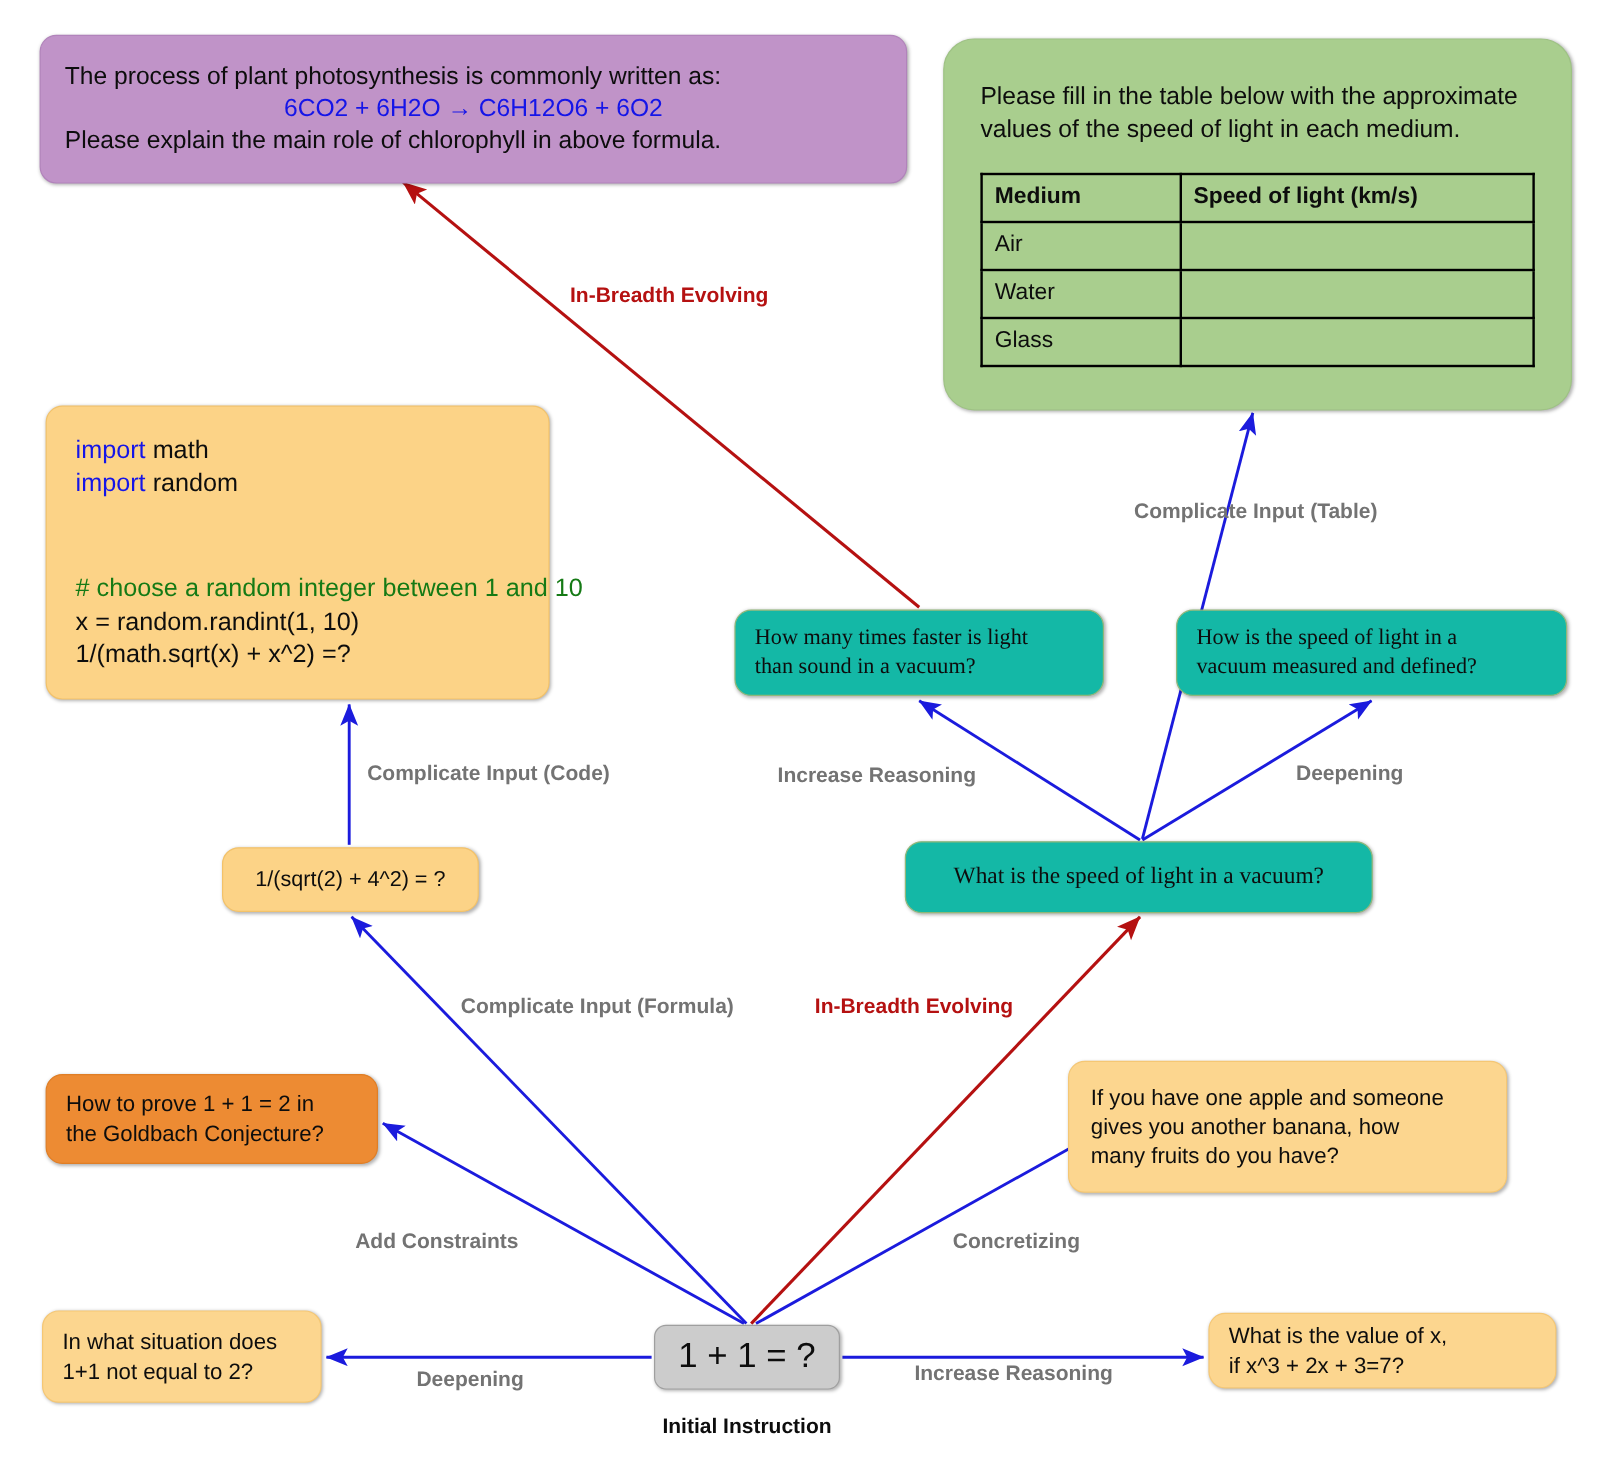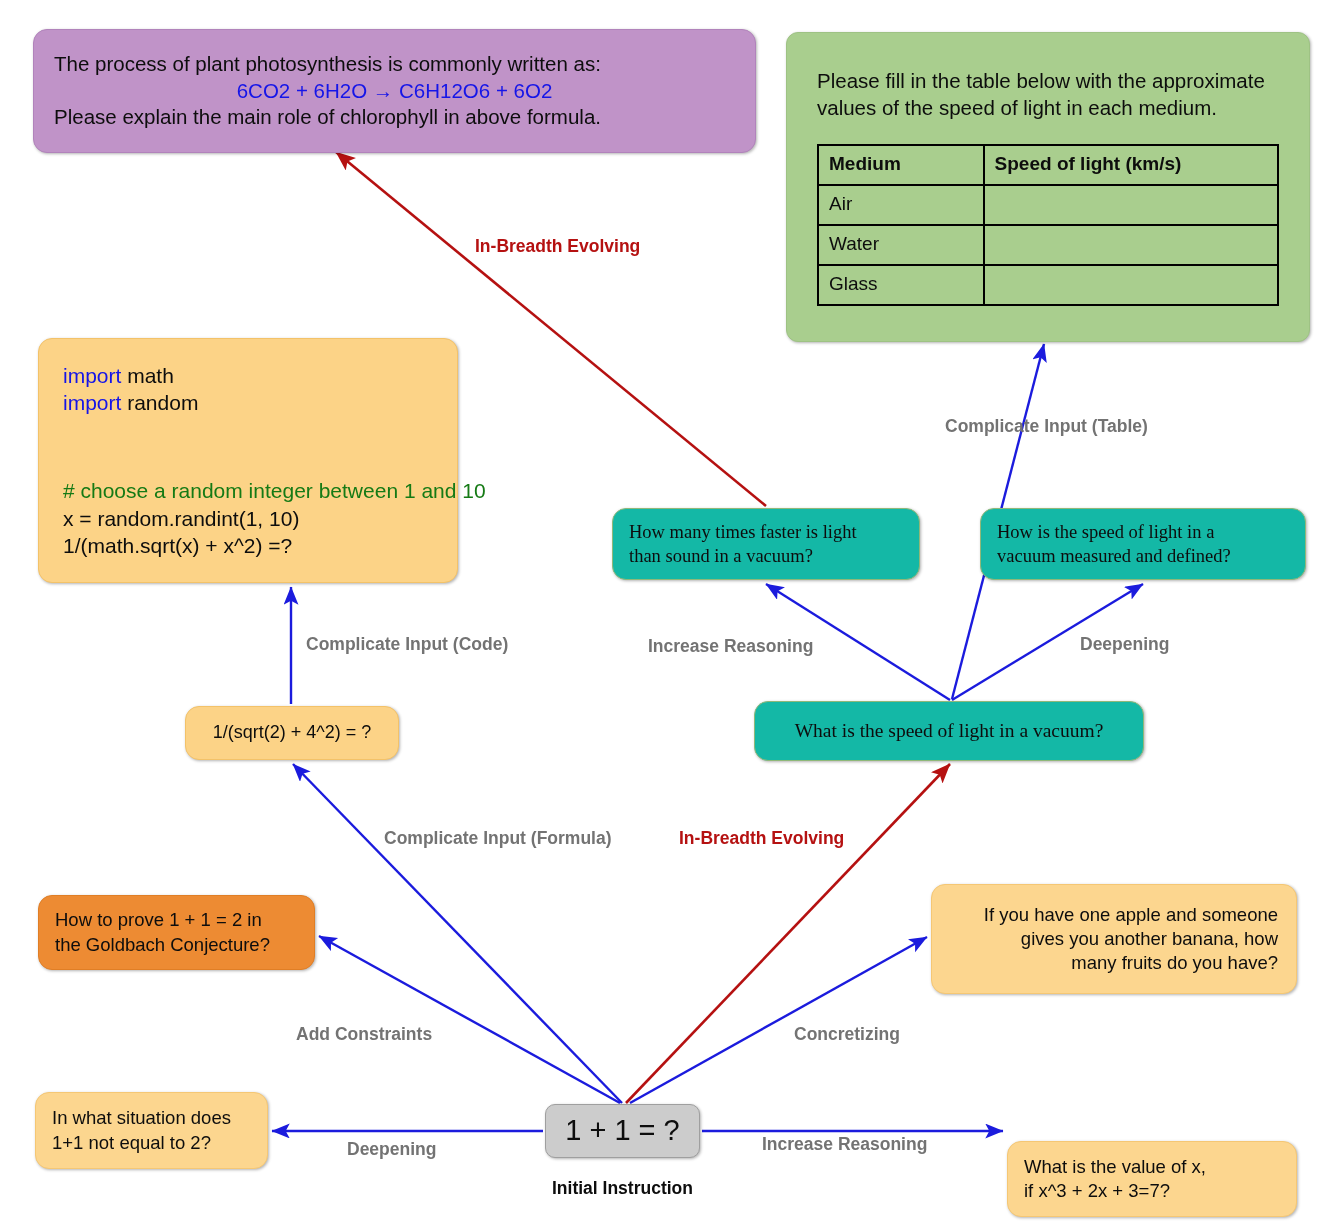--- a/index.html
+++ b/index.html
@@ -29,36 +29,36 @@
   .orange{background:#ed8b33;border:1px solid #e07e25;}
   .grey{background:#cccccc;border:1px solid #9f9f9f;border-radius:10px;}
 
   .blue-txt{color:#1515e8;}
   .green-txt{color:#157a15;margin-top:41px;}
 
   
   #node-photosynthesis{left:33px;top:29px;width:723px;height:124px;padding:14px 20px;font-size:20.5px;}
   #node-photosynthesis .center{text-align:center;}
 
-  #node-table-task{left:786px;top:32px;width:524px;height:310px;padding:28px 30px;font-size:20.5px;border-radius:12px;}
+  #node-table-task{left:786px;top:32px;width:524px;height:310px;padding:28px 30px;font-size:20.5px;}
 
   #node-code{left:38px;top:338px;width:420px;height:245px;padding:22px 24px;font-size:21px;}
   #node-code .gap{height:20px;}
 
   #node-light-sound{left:612px;top:508px;width:308px;height:72px;padding:8px 16px;font-size:18.5px;}
   #node-light-measured{left:980px;top:508px;width:326px;height:72px;padding:8px 16px;font-size:18.5px;}
   #node-light-vacuum{left:754px;top:701px;width:390px;height:60px;padding:6px 18px;font-size:19.5px;align-items:center;}
   #node-light-vacuum .ln{text-align:center;}
 
   #node-formula{left:185px;top:706px;width:214px;height:54px;padding:4px 14px;font-size:18px;align-items:center;}
 
   #node-goldbach{left:38px;top:895px;width:277px;height:75px;padding:6px 16px;font-size:18.5px;}
-  #node-fruits{left:931px;top:884px;width:366px;height:110px;padding:8px 18px;font-size:18.5px;text-align:right;}
+  #node-fruits{left:890px;top:884px;width:366px;height:110px;padding:8px 18px;font-size:18.5px;}
   #node-situation{left:35px;top:1092px;width:233px;height:77px;padding:6px 16px;font-size:18.5px;}
-  #node-value-x{left:1007px;top:1094px;width:290px;height:76px;padding:6px 16px;font-size:18.5px;margin-top:47px;}
+  #node-value-x{left:1007px;top:1094px;width:290px;height:63px;padding:6px 16px;font-size:18.5px;}
 
   #node-initial{left:545px;top:1104px;width:155px;height:54px;font-size:29px;align-items:center;justify-content:center;}
   #node-initial .ln{text-align:center;}
 
   #initial-caption{
     position:absolute;left:505px;top:1178px;width:235px;text-align:center;
     font-size:17.5px;font-weight:bold;color:#0d0d0d;
   }
 
   

